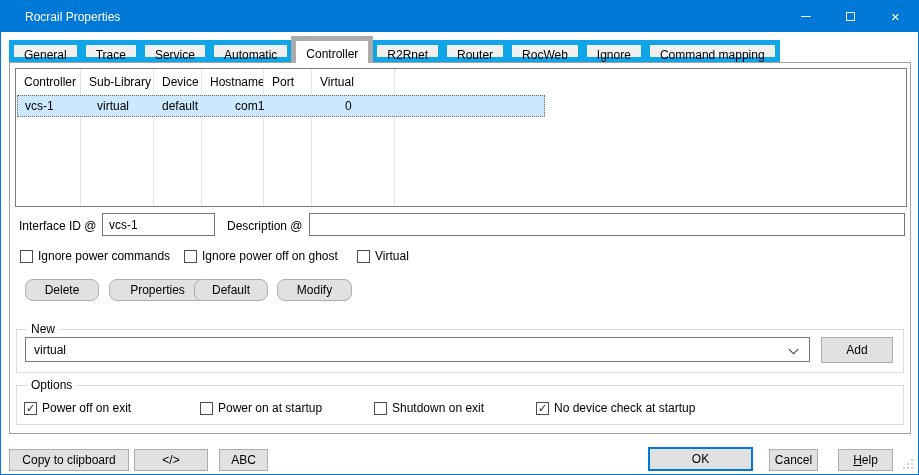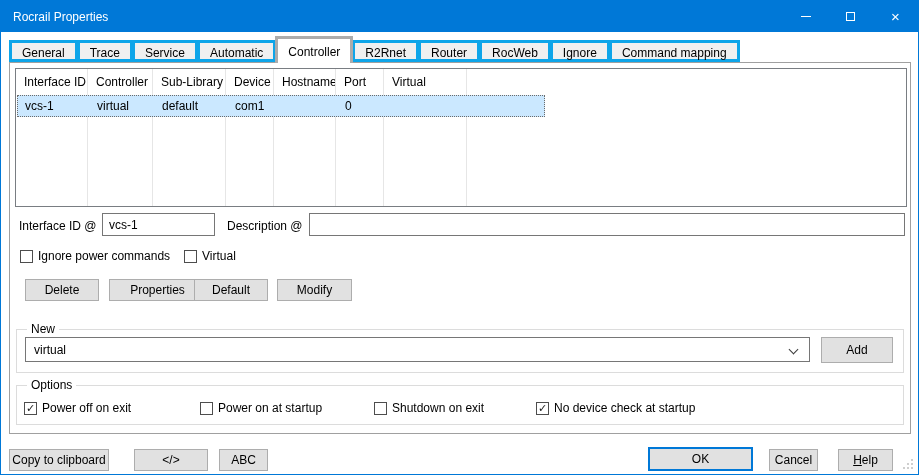--- a/index.html
+++ b/index.html
@@ -4,31 +4,31 @@
 <style>
   html,body{margin:0;padding:0;background:#fff;}
   body{font-family:"Liberation Sans", sans-serif; font-size:12px; color:#000;}
   *{box-sizing:border-box;}
 
   .window{position:relative;width:919px;height:475px;background:#ffffff;
     border:1px solid var(--accent,#0078d7);overflow:hidden;}
 
   
   .titlebar{position:absolute;top:0;left:0;right:0;height:31px;background:var(--accent,#0078d7);
-    display:flex;align-items:center;padding-left:12px;color:#fff;}
+    display:flex;align-items:center;padding-left:24px;color:#fff;}
   .title{font-size:12px;}
   .caption-buttons{position:absolute;right:0;top:0;height:31px;display:flex;}
   .cap-btn{width:45px;height:31px;display:flex;align-items:center;justify-content:center;color:#fff;cursor:default;}
   .min-glyph{display:block;width:10px;height:1px;background:#fff;}
   .max-glyph{display:block;width:9px;height:9px;border:1px solid #fff;}
   .close-glyph{font-size:15px;line-height:15px;}
 
   
   .tabs{position:absolute;left:8px;top:35px;height:26px;display:flex;align-items:flex-end;z-index:3;}
-  .tab{height:22px;line-height:20px;padding:0 10px;background:#f0f0f0;border:3px solid #0ea5e9;
+  .tab{height:22px;line-height:20px;padding:0 10px;background:#f0f0f0;border:5px solid #0ea5e9;
     margin-left:-1px;white-space:nowrap;cursor:default;}
   .tab:first-child{margin-left:0;}
   .tab.selected{height:27px;line-height:26px;margin-bottom:-1px;background:#fff;border-color:#acacac;
     border-bottom:none;position:relative;z-index:4;}
 
   
   .panel{position:absolute;left:8px;top:61px;width:902px;height:372px;background:#fff;
     border:1px solid #a0a0a0;z-index:1;}
 
   
@@ -55,21 +55,21 @@
     border:1px solid #4d4d4d;background:#fff;font-size:11px;line-height:11px;color:#1a1a1a;flex:none;}
   #row-checks{position:absolute;left:0;top:186px;width:100%;height:16px;}
   #row-checks .cb-item:nth-child(1){left:10px;}
   #row-checks .cb-item:nth-child(2){left:174px;}
   #row-checks .cb-item:nth-child(3){left:347px;}
 
   
   .btn{background:#e1e1e1;border:1px solid #adadad;font-family:"Liberation Sans",sans-serif;
     font-size:12px;color:#000;text-align:center;padding:0;cursor:default;}
   #action-buttons{position:absolute;left:0;top:216px;width:100%;height:22px;}
-  .abtn{position:absolute;height:22px;}
+  .abtn{position:absolute;height:22px;border-radius:8px;}
   .abtn:nth-of-type(1){left:15px;width:74px;}
   .abtn:nth-of-type(2){left:99px;width:97px;}
   .abtn:nth-of-type(3){left:184px;width:74px;}
   .abtn:nth-of-type(4){left:267px;width:75px;}
 
   
   .group{position:absolute;border:1px solid #dcdcdc;padding-left:28px;}
   .group-label{position:absolute;top:-8px;left:10px;background:#fff;padding:0 4px;line-height:14px;}
   .group-new{left:6px;top:266px;width:888px;height:44px;}
   .group-options{left:6px;top:322px;width:888px;height:40px;}
@@ -80,21 +80,21 @@
     border-left:1px solid #3c3c3c;border-bottom:1px solid #3c3c3c;transform:rotate(-45deg);}
   .add-btn{position:absolute;left:804px;top:7px;width:72px;height:26px;}
 
   #options-checks .cb-item:nth-child(1){left:7px;top:15px;}
   #options-checks .cb-item:nth-child(2){left:183px;top:15px;}
   #options-checks .cb-item:nth-child(3){left:357px;top:15px;}
   #options-checks .cb-item:nth-child(4){left:519px;top:15px;}
 
   
   .fbtn{position:absolute;top:448px;height:22px;}
-  .fbtn:nth-of-type(1){left:8px;width:100px;}
+  .fbtn:nth-of-type(1){left:8px;width:120px;}
   .fbtn:nth-of-type(2){left:133px;width:74px;}
   .fbtn:nth-of-type(3){left:218px;width:49px;}
   .btn-ok{position:absolute;left:647px;top:446px;width:105px;height:24px;border:2px solid var(--accent,#0078d7);}
   .btn-cancel{position:absolute;left:768px;top:448px;width:49px;height:22px;}
   .btn-help{position:absolute;left:837px;top:448px;width:55px;height:22px;}
   .btn-help span{display:block;line-height:20px;}
   .btn-help span::first-letter{text-decoration:underline;}
 
   .resize-grip{position:absolute;right:3px;bottom:3px;width:12px;height:12px;}
   .resize-grip i{position:absolute;left:0;top:8px;width:2px;height:2px;background:#cfcfcf;
@@ -130,21 +130,20 @@
       <div class="tab">Router</div>
       <div class="tab">RocWeb</div>
       <div class="tab">Ignore</div>
       <div class="tab">Command mapping</div>
     </div>
 
   <div class="panel">
 
     <div class="ctable" id="ctable">
         <div class="cols">
-          <div class="col" style="width: 72px;">Interface ID</div>
           <div class="col" style="width: 65px;">Controller</div>
           <div class="col" style="width: 73px;">Sub-Library</div>
           <div class="col" style="width: 48px;">Device</div>
           <div class="col" style="width: 62px;">Hostname</div>
           <div class="col" style="width: 48px;">Port</div>
           <div class="col" style="width: 83px;">Virtual</div>
         </div>
         <div class="trow selected" style="top: 26px;">
           <span class="cell" style="width: 72px;">vcs-1</span>
           <span class="cell" style="width: 65px;">virtual</span>
@@ -162,20 +161,24 @@
     <span class="field-label lbl-description">Description @</span>
     <input class="tinput in-description" value="" style="">
 
     <div id="row-checks">
         <span class="cb-item">
           <span class="cbox"></span>
           <span class="cb-label">Ignore power commands</span>
         </span>
         <span class="cb-item">
           <span class="cbox"></span>
+          <span class="cb-label">Ignore power off on ghost</span>
+        </span>
+        <span class="cb-item">
+          <span class="cbox"></span>
           <span class="cb-label">Virtual</span>
         </span>
       </div>
 
     <div id="action-buttons">
         <button class="btn abtn">Delete</button>
         <button class="btn abtn">Properties</button>
         <button class="btn abtn">Default</button>
         <button class="btn abtn">Modify</button>
       </div>

